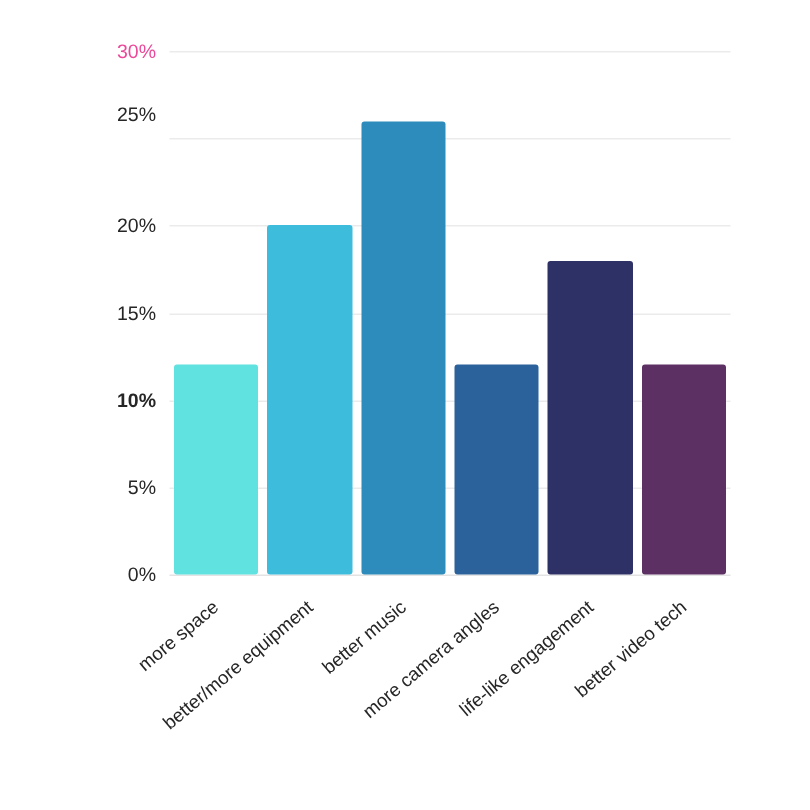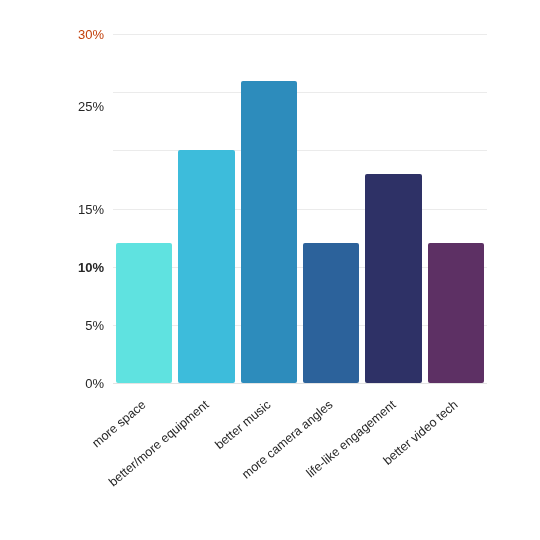--- a/index.html
+++ b/index.html
@@ -103,22 +103,23 @@
       <div class="gridline" style="top: 116.333px; background: rgb(235, 235, 235);"></div>
       <div class="gridline" style="top: 58.1667px; background: rgb(235, 235, 235);"></div>
       <div class="gridline" style="top: 0px; background: rgb(235, 235, 235);"></div>
     </div>
 
   <div id="y-axis-labels">
       <div class="y-tick-label" style="top: 383px; color: rgb(38, 38, 38);">0%</div>
       <div class="y-tick-label" style="top: 324.833px; color: rgb(38, 38, 38);">5%</div>
       <div class="y-tick-label" style="top: 266.667px; color: rgb(38, 38, 38); font-weight: bold;">10%</div>
       <div class="y-tick-label" style="top: 208.5px; color: rgb(38, 38, 38); text-align: right;">15%</div>
-      <div class="y-tick-label" style="top: 106px; color: rgb(38, 38, 38);">25%</div>
-      <div class="y-tick-label" style="top: 34px; color: #c2410c;">30%</div>
+      <div class="y-tick-label" style="top: 150.333px; color: rgb(38, 38, 38);">20%</div>
+      <div class="y-tick-label" style="top: 76px; color: rgb(38, 38, 38);">25%</div>
+      <div class="y-tick-label" style="top: 34px; color: #ec4899;">30%</div>
     </div>
 
   <div id="bars-layer">
       <div class="bar" title="more space: 12%" style="left: 3.11667px; width: 56.1px; height: 139.6px; background: rgb(95, 226, 224);"></div>
       <div class="bar" title="better/more equipment: 20%" style="left: 65.45px; width: 56.1px; height: 232.667px; background: rgb(61, 188, 219);"></div>
       <div class="bar" title="better music: 26%" style="left: 127.783px; width: 56.1px; height: 302.467px; background: rgb(45, 140, 188);"></div>
       <div class="bar" title="more camera angles: 12%" style="left: 190.117px; width: 56.1px; height: 139.6px; background: rgb(44, 98, 155);"></div>
       <div class="bar" title="life-like engagement: 18%" style="left: 252.45px; width: 56.1px; height: 209.4px; background: rgb(46, 49, 102);"></div>
       <div class="bar" title="better video tech: 12%" style="left: 314.783px; width: 56.1px; height: 139.6px; background: rgb(93, 48, 100);"></div>
     </div>

